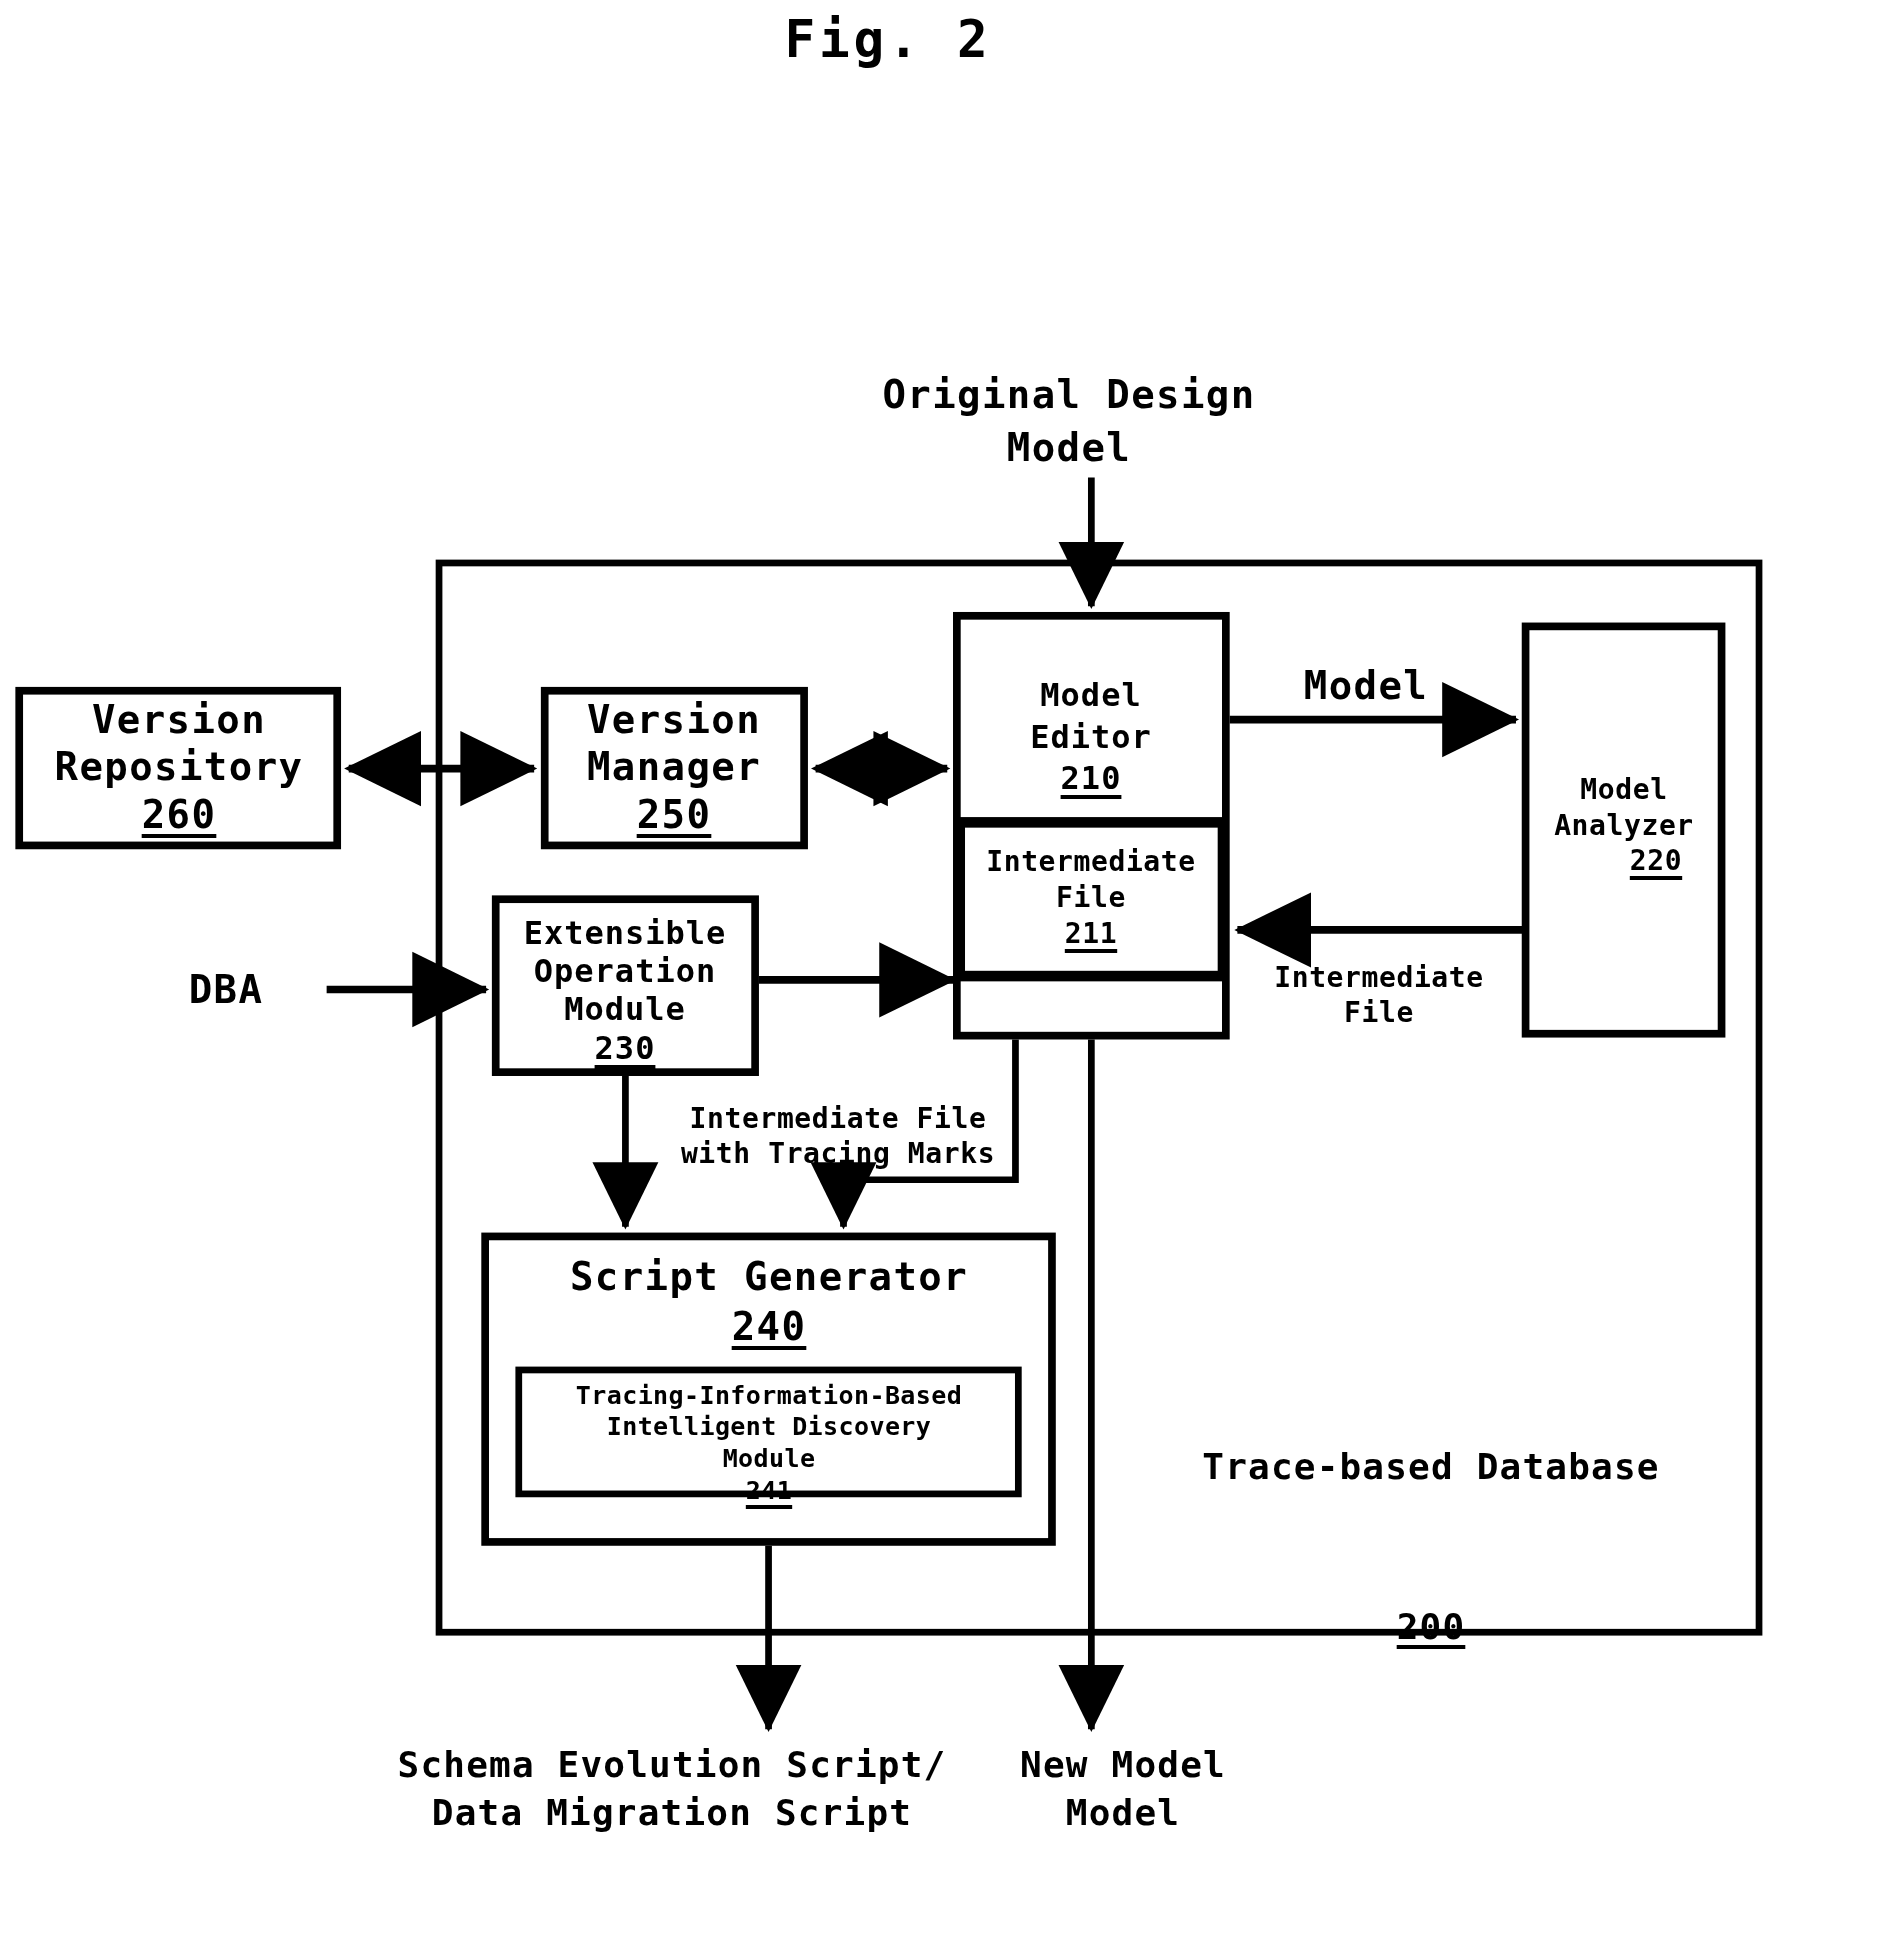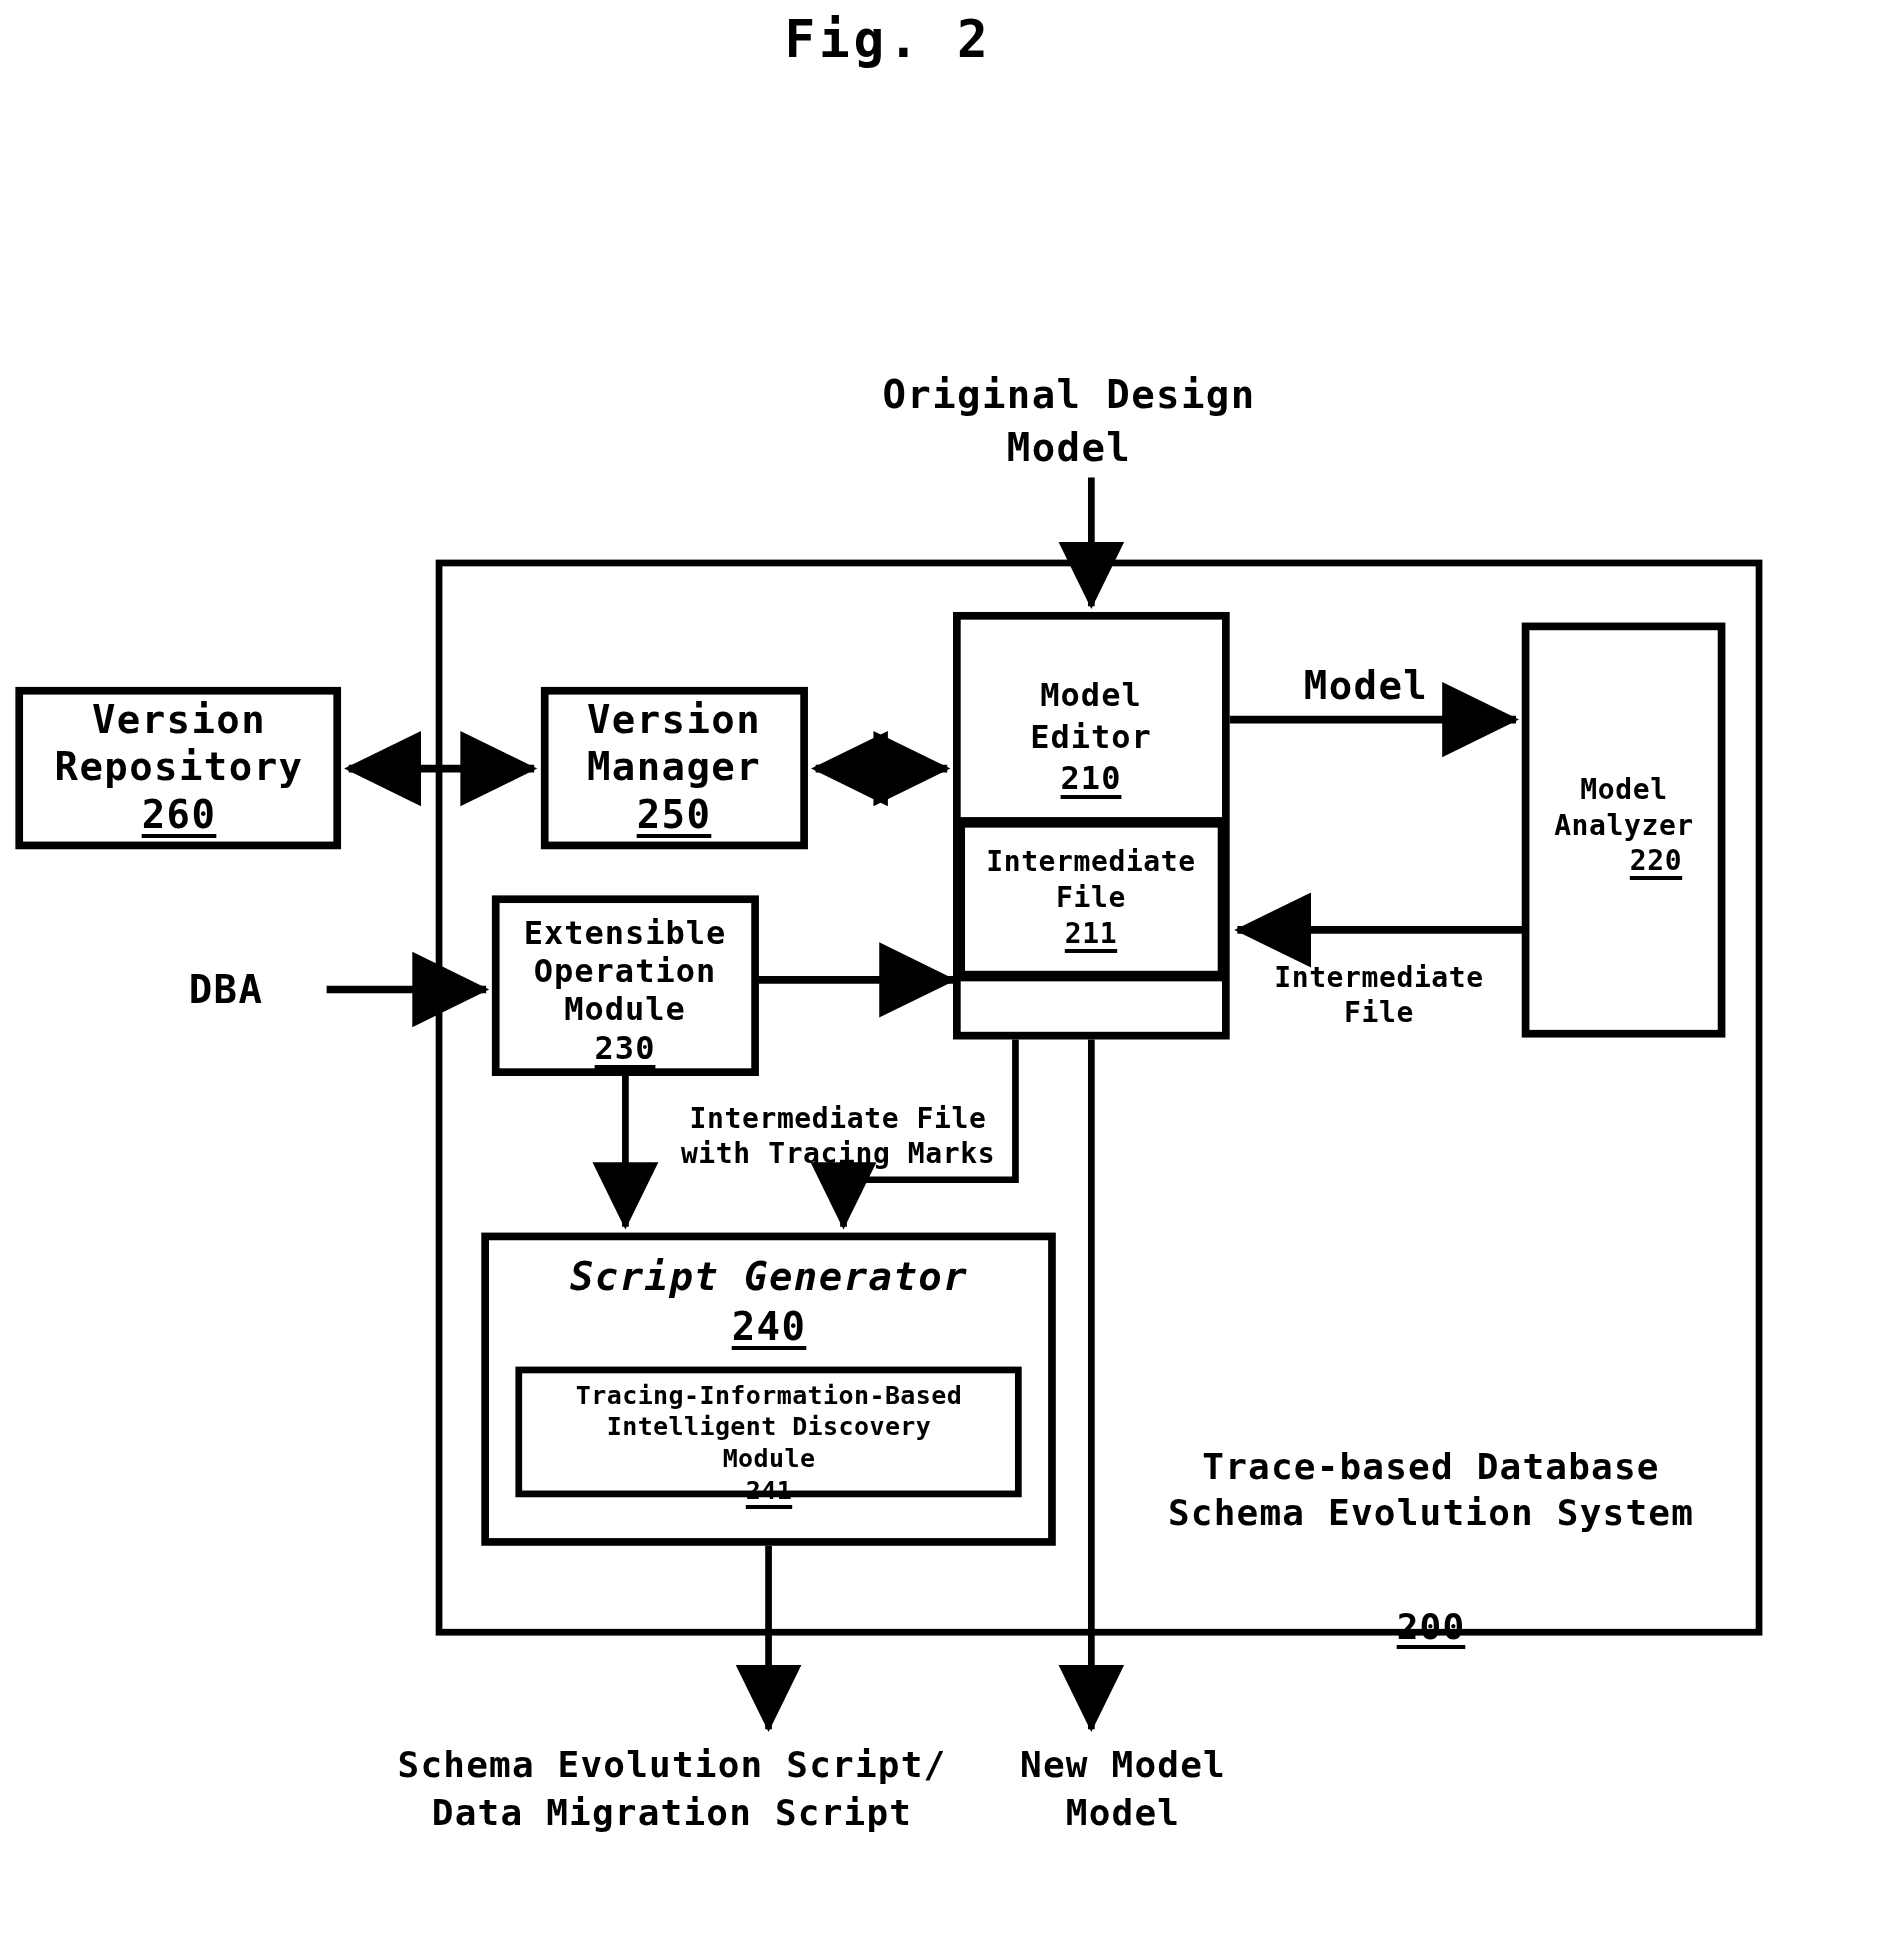--- a/index.html
+++ b/index.html
@@ -141,30 +141,29 @@
   <div class="tx s-xl" style="left:226px; top:967px;">DBA</div>
 
   <div class="tx s-md" style="left:625px; top:915px;">Extensible</div>
   <div class="tx s-md" style="left:625px; top:953px;">Operation</div>
   <div class="tx s-md" style="left:625px; top:991px;">Module</div>
   <div class="tx s-md num" style="left:625px; top:1030px;">230</div>
 
   <div class="tx s-sm" style="left:838px; top:1102px;">Intermediate File</div>
   <div class="tx s-sm" style="left:838px; top:1137px;">with Tracing Marks</div>
 
-  <div class="tx s-xl" style="left:769px; top:1254px;font-style:italic;">Script Generator</div>
+  <div class="tx s-xl" style="left:769px; top:1254px;">Script Generator</div>
   <div class="tx s-xl num" style="left:769px; top:1304px;">240</div>
 
   <div class="tx s-xs" style="left:769px; top:1381px;">Tracing-Information-Based</div>
   <div class="tx s-xs" style="left:769px; top:1412px;">Intelligent Discovery</div>
   <div class="tx s-xs" style="left:769px; top:1444px;">Module</div>
   <div class="tx s-xs num" style="left:769px; top:1476px;">241</div>
 
   <div class="tx s-lg" style="left:1431px; top:1446px;text-align:center;">Trace-based Database</div>
-  <div class="tx s-lg" style="left:1431px; top:1492px;">Schema Evolution System</div>
   <div class="tx s-lg num" style="left:1431px; top:1606px;">200</div>
 
   <div class="tx s-lg" style="left:672px; top:1744px;">Schema Evolution Script/</div>
   <div class="tx s-lg" style="left:672px; top:1792px;">Data Migration Script</div>
 
   <div class="tx s-lg" style="left:1123px; top:1744px;">New Model</div>
   <div class="tx s-lg" style="left:1123px; top:1792px;">Model</div>
 
 </div>
 

